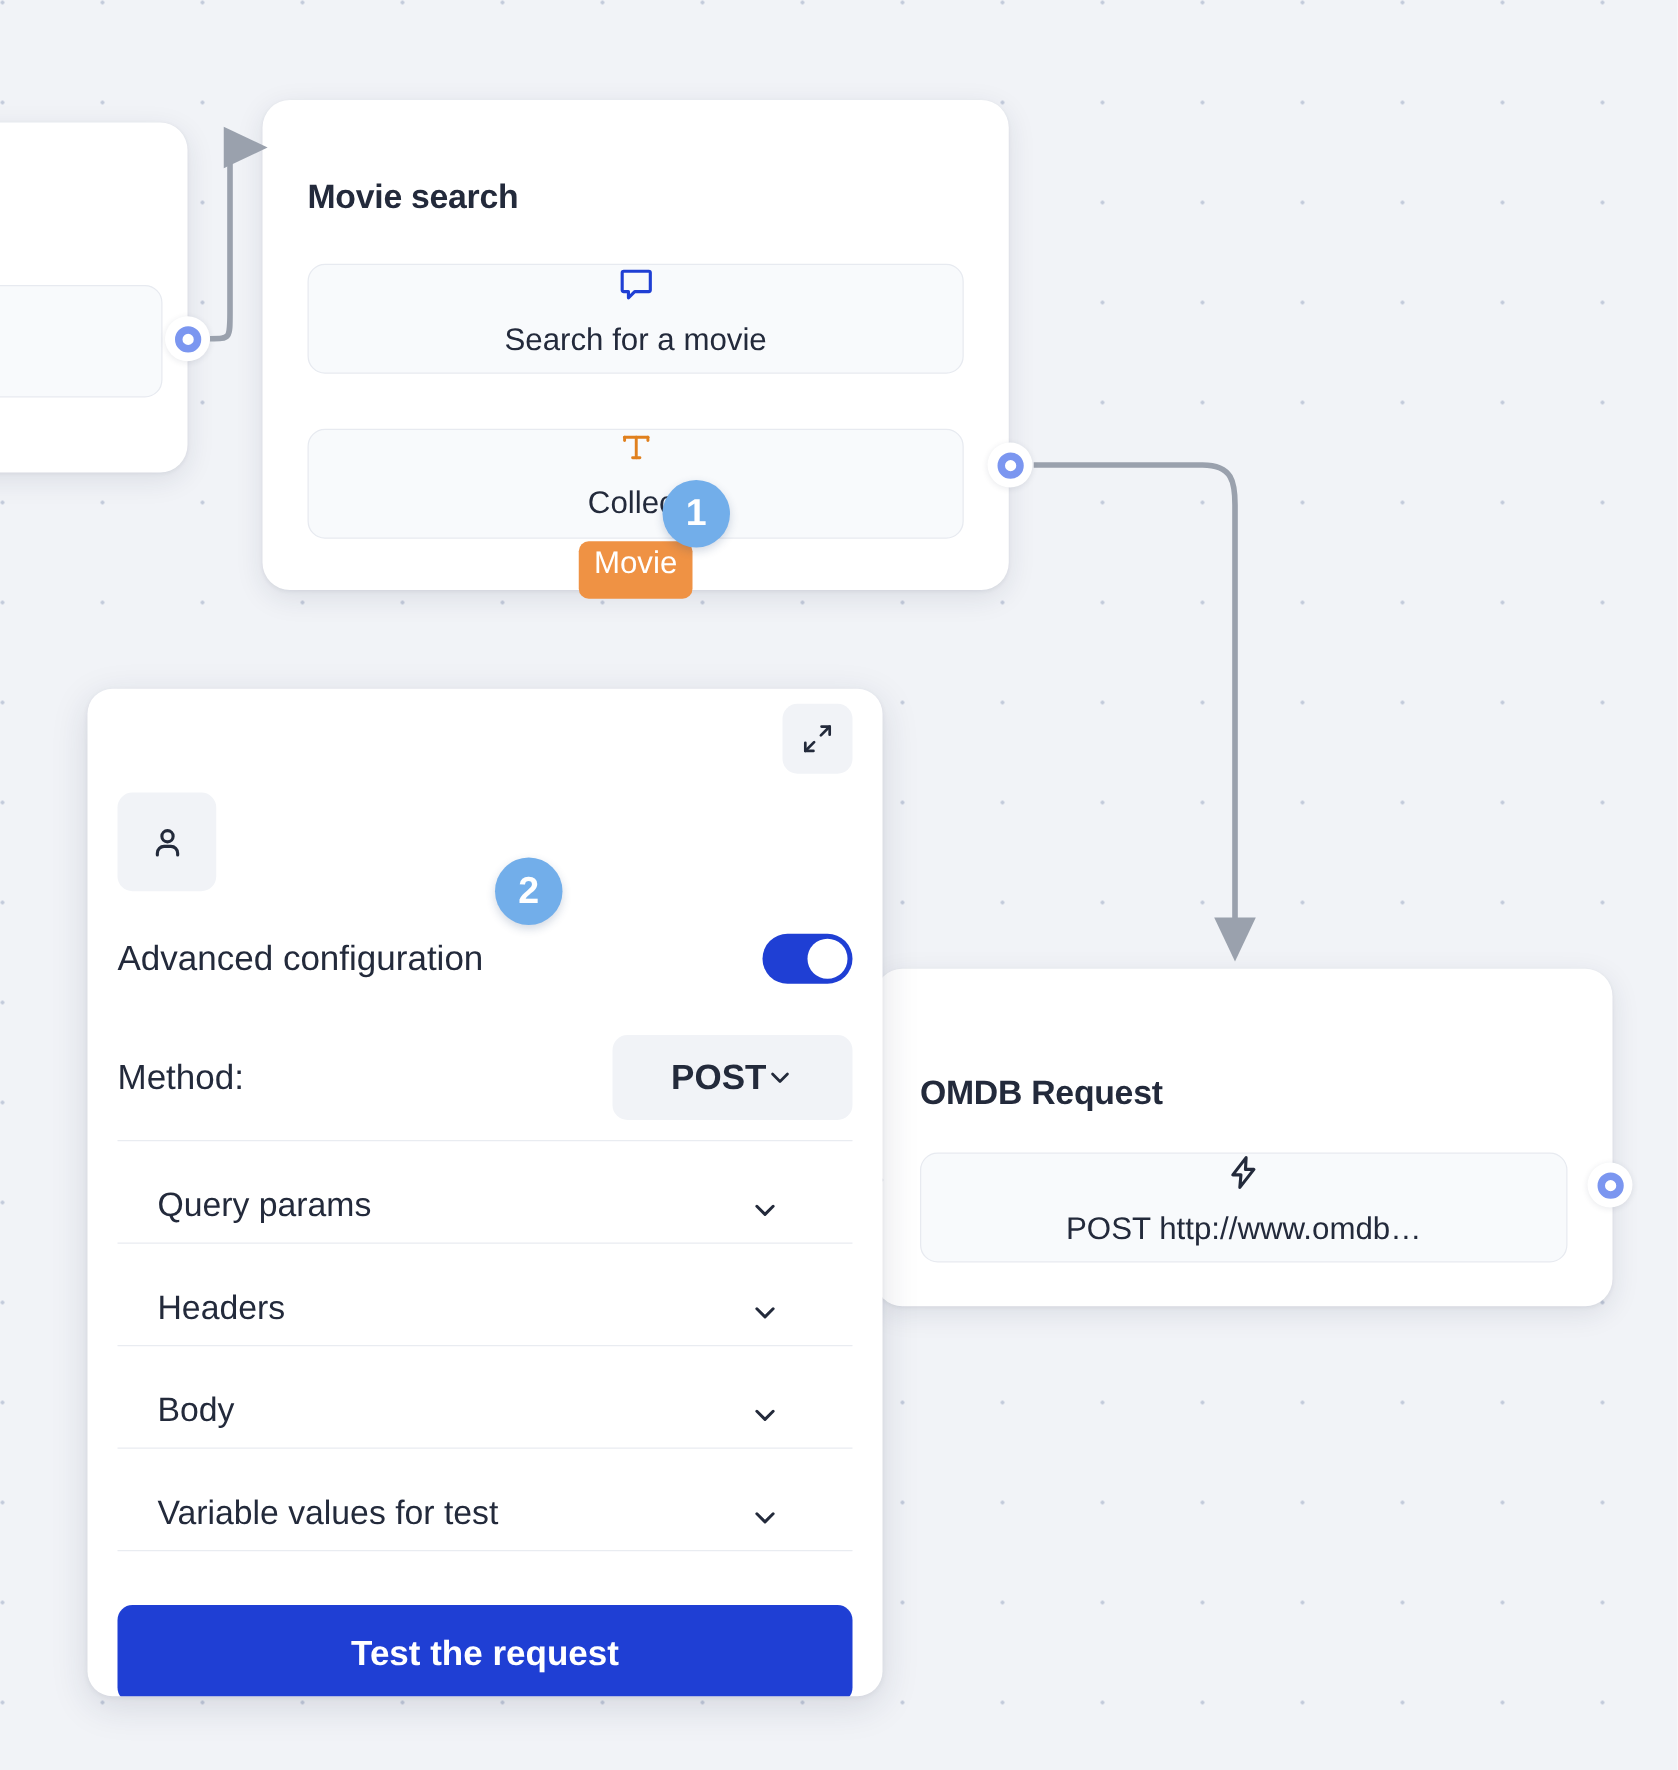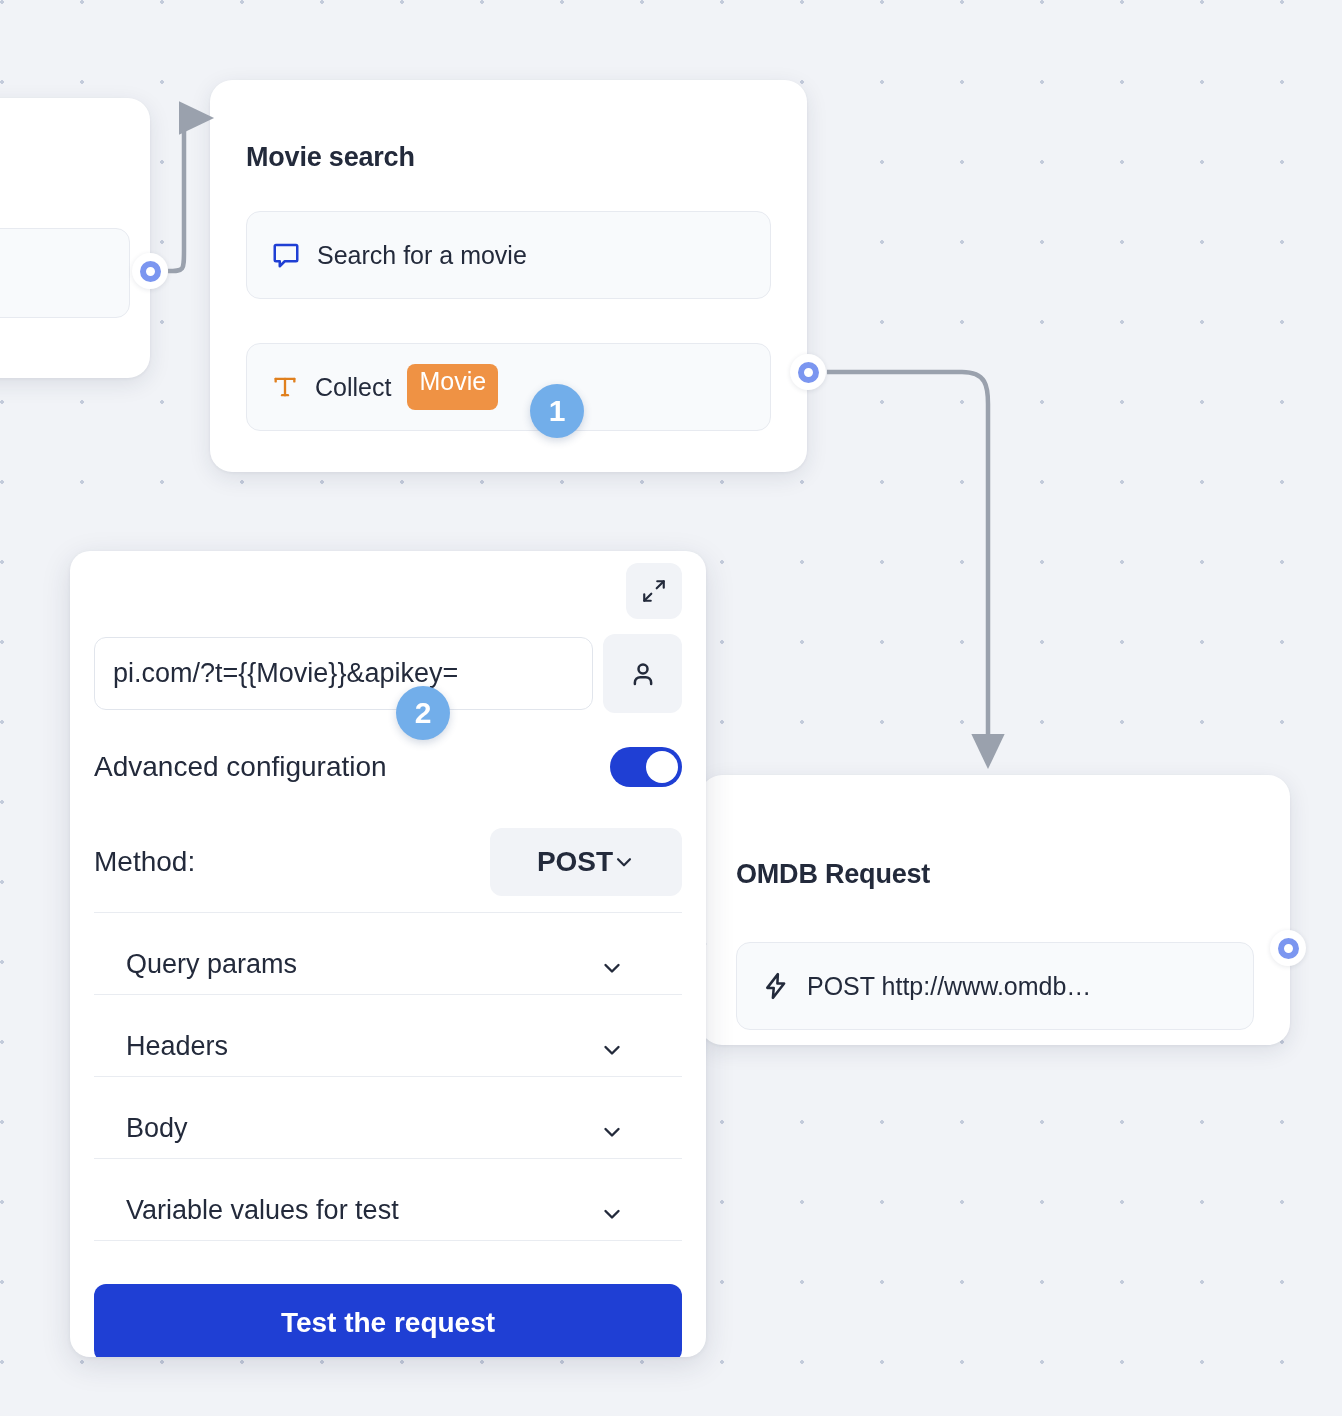--- a/index.html
+++ b/index.html
@@ -41,20 +41,21 @@
     display: flex;
     align-items: center;
     gap: 16px;
     background: #f8fafc;
     border: 1px solid #e7eaf0;
     border-radius: 14px;
     padding: 0 24px;
     height: 88px;
     font-size: 25px;
     color: #232a3b;
+    flex-direction: column;
   }
 
   .row-icon { display: flex; align-items: center; justify-content: center; flex: none; }
 
   .tag-orange {
     background: #ef9244;
     color: #ffffff;
     border-radius: 8px;
     padding: 3px 12px 14px 12px;
     font-size: 25px;
@@ -254,21 +255,21 @@
     </div>
   </div>
 
   <div class="handle" style="left:790px; top:354px; z-index:20;"></div>
 
   <div class="badge" style="left:530px; top:384px;">1</div>
 
   <div class="node" style="left:700px; top:775px; width:590px; height:270px; padding:68px 36px;">
     <div class="node-title">OMDB Request</div>
 
-    <div class="node-row" style="margin-top:52px;">
+    <div class="node-row" style="margin-top:32px;">
       <span class="row-icon">
         <svg width="30" height="30" viewBox="0 0 24 24" fill="none" stroke="#232a3b" stroke-width="2" stroke-linejoin="round" stroke-linecap="round">
           <path d="M13.5 2.5 5 13.5h5.2L9.5 21.5 18.5 10h-5.4z"></path>
         </svg>
       </span>
       <span>POST http://www.omdb…</span>
     </div>
   </div>
 
   <div style="position:absolute; left:688px; top:925px; width:22px; height:38px; z-index:8;">
@@ -286,23 +287,20 @@
         <svg width="26" height="26" viewBox="0 0 24 24" fill="none" stroke="#232a3b" stroke-width="2" stroke-linecap="round" stroke-linejoin="round">
           <path d="M14.5 9.5 21 3"></path>
           <path d="M15 3h6v6"></path>
           <path d="M9.5 14.5 3 21"></path>
           <path d="M9 21H3v-6"></path>
         </svg>
       </span>
     </button>
 
     <div style="position:absolute; left:24px; top:83px; width:588px; display:flex; align-items:center; gap:10px;">
-      <div style="flex:1 1 auto; min-width:0;">
-        <input class="url-input" type="text" value="pi.com/?t={{Movie}}&amp;apikey=" style="">
-      </div>
       <button class="icon-btn" style="width:79px; height:79px; flex:none;">
         <span>
           <svg width="30" height="30" viewBox="0 0 24 24" fill="none" stroke="#232a3b" stroke-width="2" stroke-linecap="round" stroke-linejoin="round">
             <circle cx="12" cy="8" r="3.6"></circle>
             <path d="M5.5 20v-1.2A4.3 4.3 0 0 1 9.8 14.5h4.4a4.3 4.3 0 0 1 4.3 4.3V20"></path>
           </svg>
         </span>
       </button>
     </div>
 

